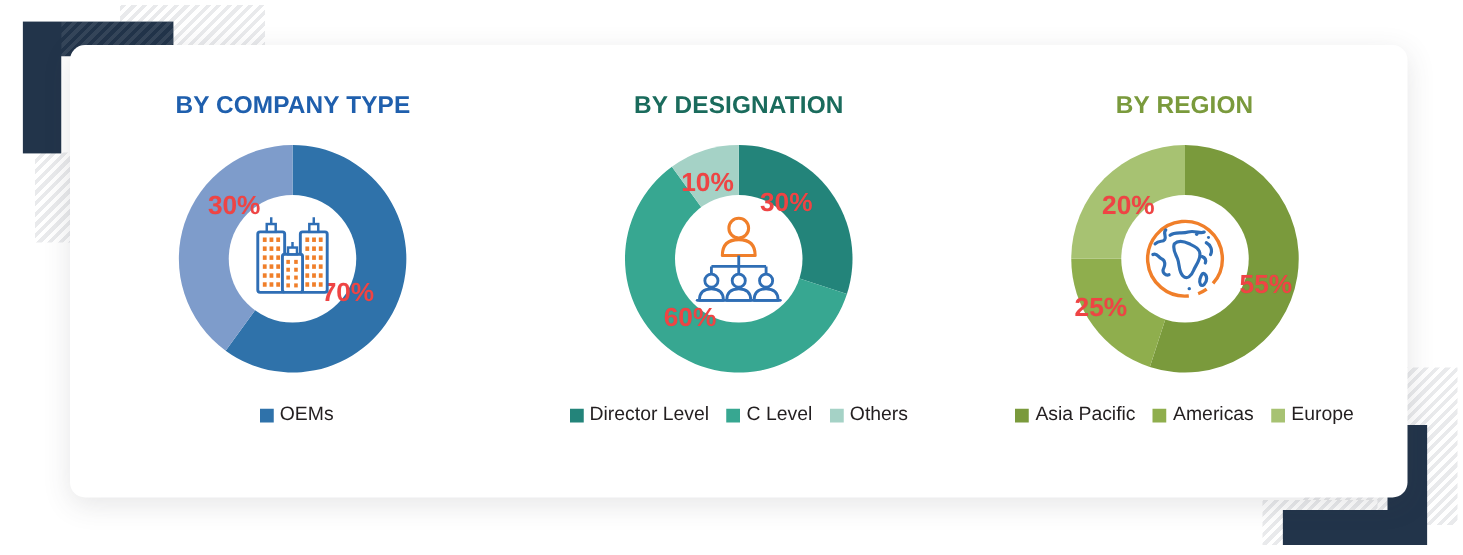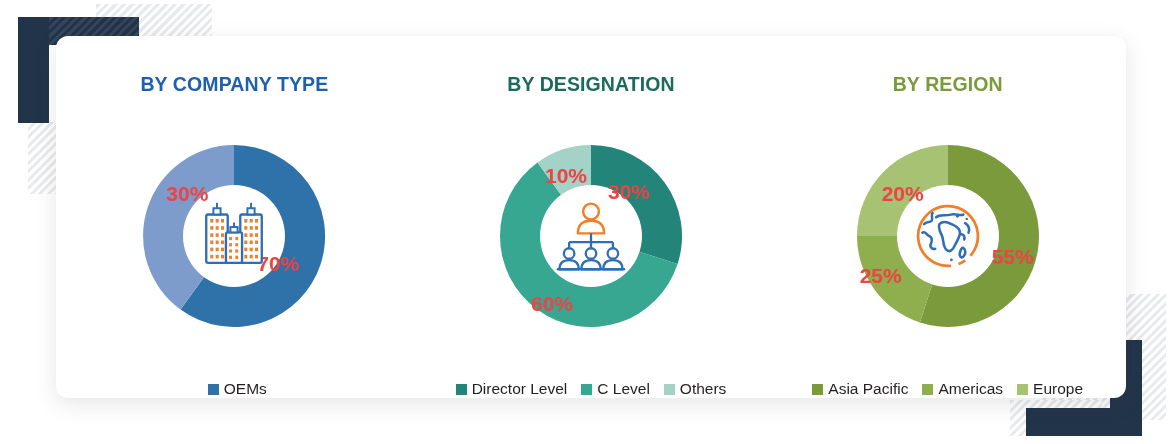--- a/index.html
+++ b/index.html
@@ -96,21 +96,20 @@
     position: absolute;
     inset: 0;
     display: flex;
   }
   .chart-col {
     position: relative;
     flex: 1 1 0;
     display: flex;
     flex-direction: column;
     align-items: center;
-    justify-content: space-between;
   }
 
   .chart-title {
     margin-top: 37px;
     font-size: 19.5px;
     font-weight: bold;
     letter-spacing: 0.1px;
     white-space: nowrap;
   }
 
@@ -293,21 +292,21 @@
 
             <path d="M 96 96 L 96 5 A 91 91 0 0 1 182.55 124.12 Z" fill="#23847a"></path>
 
             <path d="M 96 96 L 182.55 124.12 A 91 91 0 1 1 42.51 22.44 Z" fill="#37a791"></path>
 
             <path d="M 96 96 L 42.51 22.44 A 91 91 0 0 1 96 5 Z" fill="#a5d2c6"></path>
             <circle cx="96" cy="96" r="51" fill="#ffffff"></circle>
           </svg>
 
           <div class="slice-label" style="left:113px; top:40px;">30%</div>
-          <div class="slice-label" style="left:36px; top:152px;">60%</div>
+          <div class="slice-label" style="left:36px; top:132px;">60%</div>
           <div class="slice-label" style="left:50px; top:24px;">10%</div>
 
           <div class="donut-center-icon">
             <svg viewBox="0 0 96 96" width="84" height="84">
 
               <circle cx="48" cy="20" r="9" fill="#ffffff" stroke="#f07f2a" stroke-width="2.8"></circle>
               <path d="M 33 45 C 33 34 39 30.5 48 30.5 C 57 30.5 63 34 63 45 Z" fill="#ffffff" stroke="#f07f2a" stroke-width="2.8" stroke-linejoin="round"></path>
               <line x1="48" y1="45" x2="48" y2="55" stroke="#2f6eb5" stroke-width="2.6"></line>
 
               <line x1="23" y1="55" x2="73" y2="55" stroke="#2f6eb5" stroke-width="2.6"></line>

